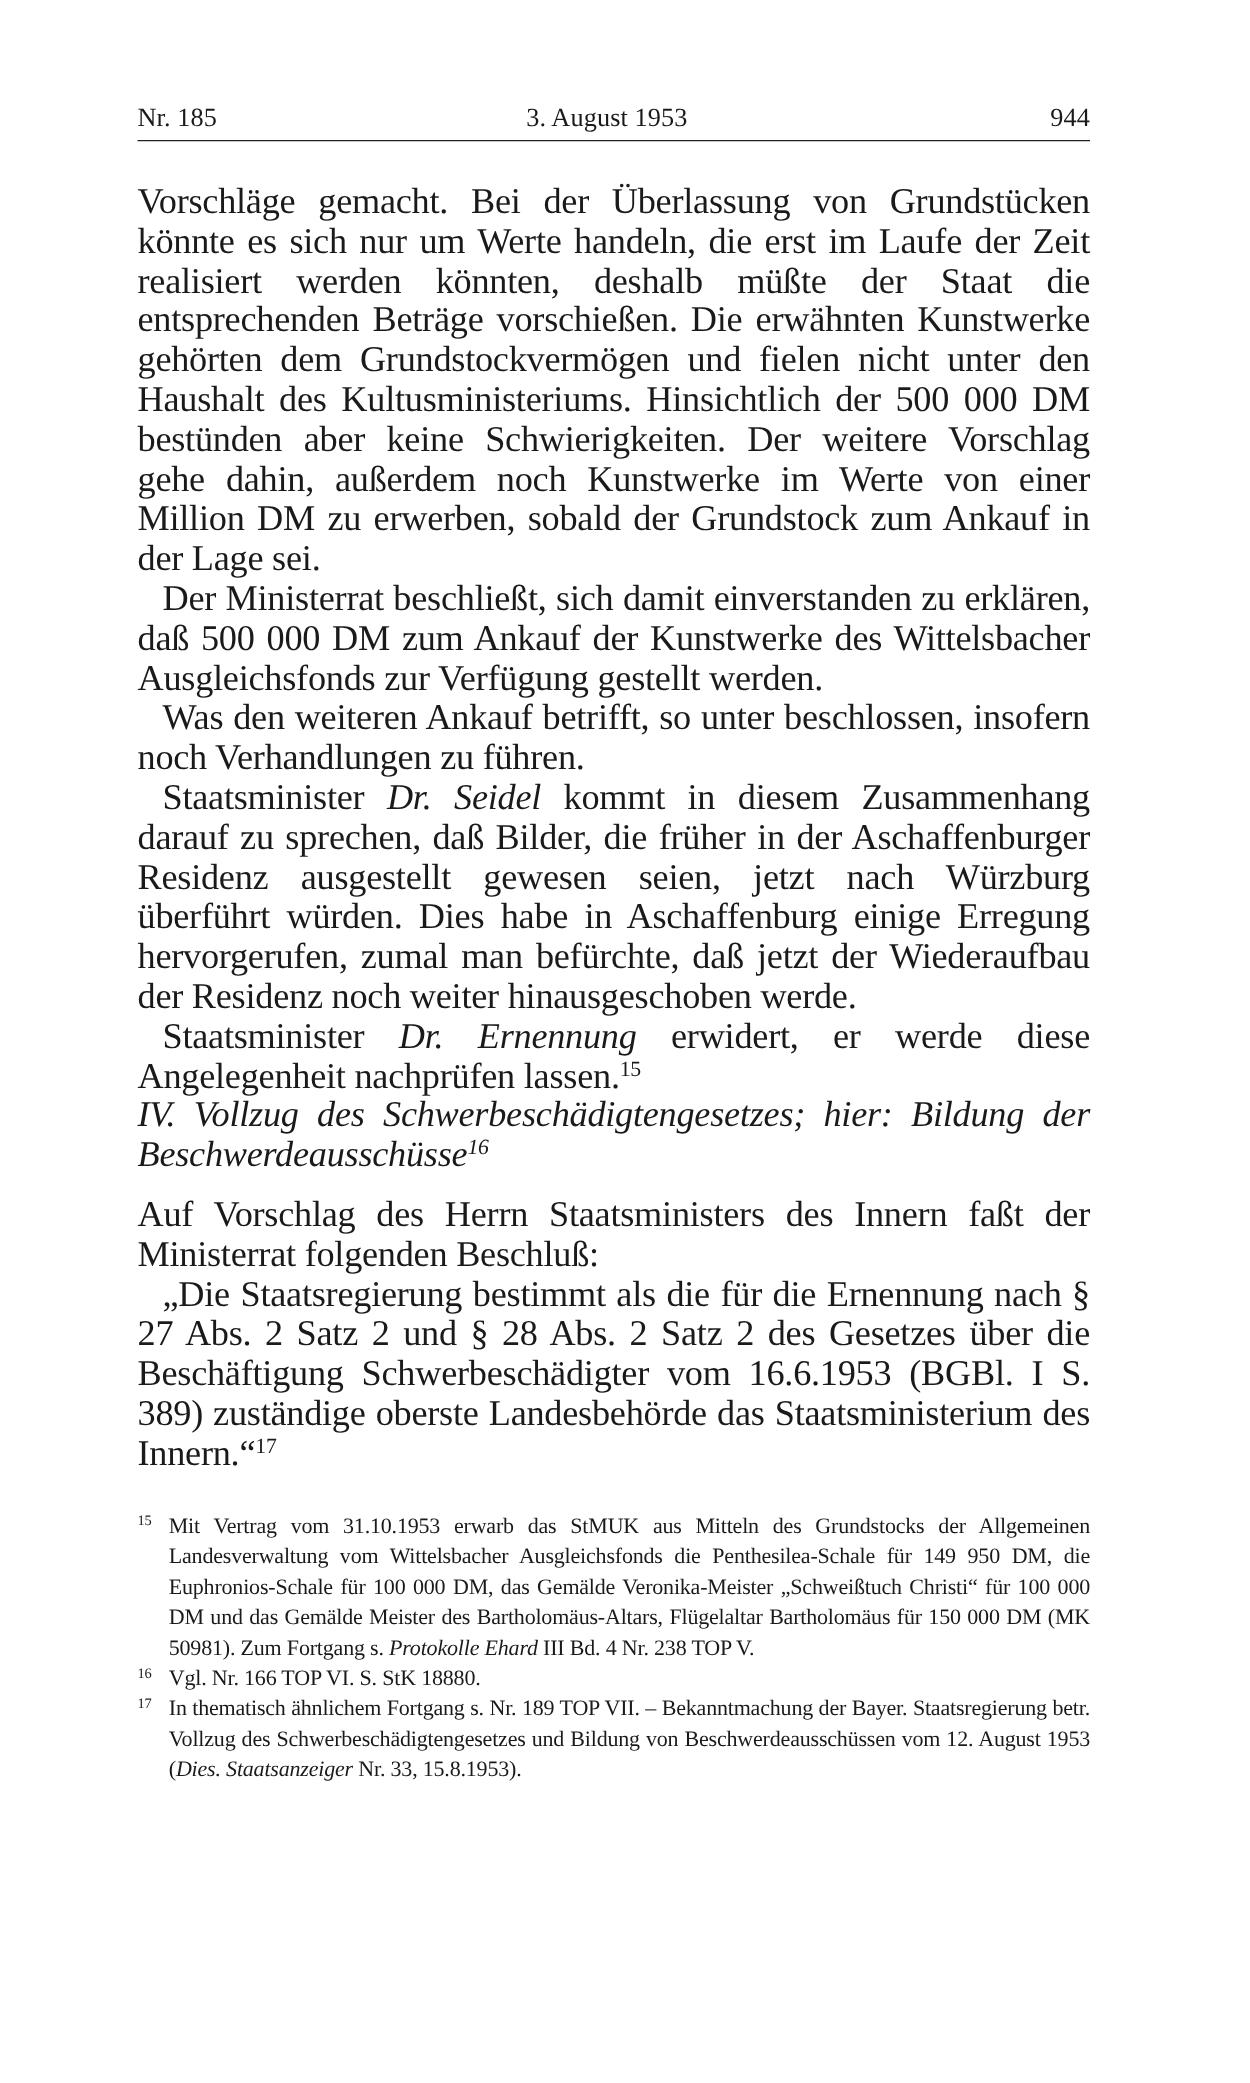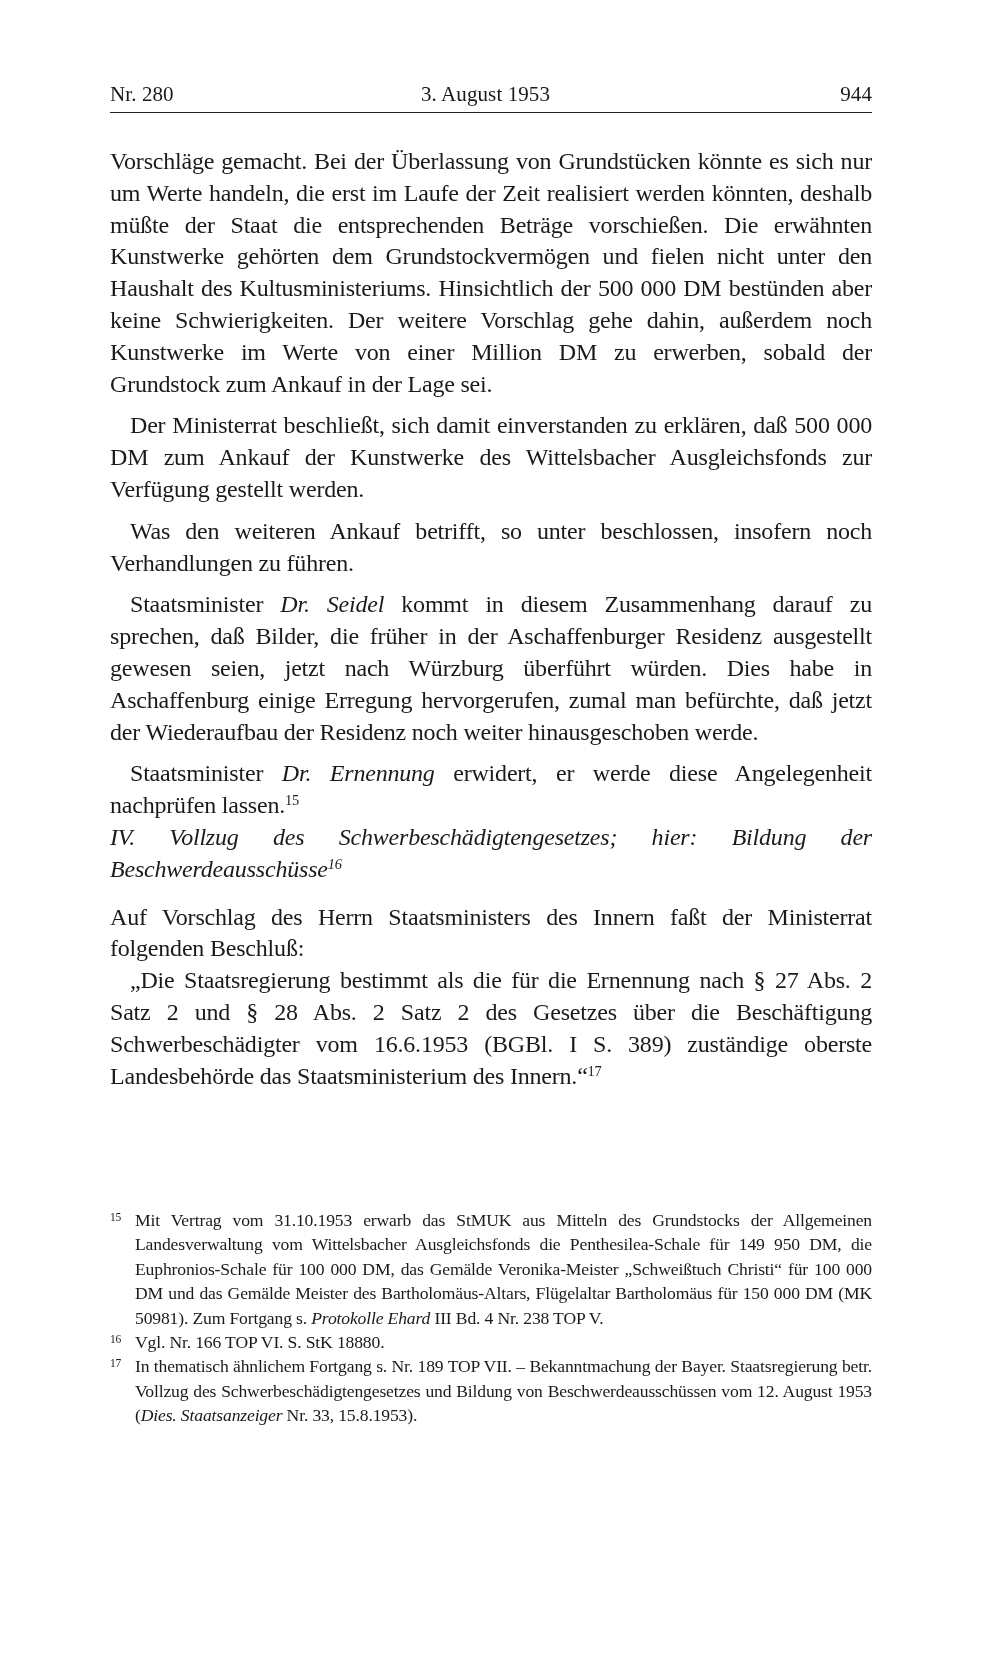--- a/index.html
+++ b/index.html
@@ -13,26 +13,26 @@
       position: absolute; top: 82px; left: 0; width: 762px; height: 34px;
       font-size: 21px; letter-spacing: 0.1px;
     }
     .rh-left { position: absolute; left: 0; top: 0; }
     .rh-center { position: absolute; left: 0; right: 11px; top: 0; text-align: center; font-family: Liberation Serif, serif; }
     .rh-right { position: absolute; right: 0; top: 0; }
     .rh-rule { position: absolute; left: 0; right: 0; top: 30px; border-top: 1px solid #222; }
 
     .body-text {
       position: absolute; top: 146px; left: 0; width: 762px;
-      font-size: 24px; line-height: 31.8px; text-align: justify;
+      font-size: 29px; line-height: 31.8px; text-align: justify;
       letter-spacing: -0.2px;
     }
     .body-text p { margin: 0; }
     .body-text p.indent { text-indent: 20px; }
-    .body-text p.gap { margin-top: 10px; }
+    .body-text p.gap { margin-top: 0; }
     .body-text .heading { font-style: italic; }
     .body-text .after-heading { margin-top: 16px; }
     sup { font-size: 0.6em; vertical-align: 0.55em; line-height: 0; }
     em { font-style: italic; }
 
     .footnotes {
       position: absolute; top: 1208px; left: 0; width: 762px;
       font-size: 17.6px; line-height: 24.4px; text-align: justify;
       letter-spacing: -0.15px;
     }
@@ -40,21 +40,21 @@
     .fn .fn-num {
       position: absolute; left: 0; top: -3px; font-size: 11.5px;
     }
   </style>
 </head>
 <body>
 
 <div class="page">
 
   <div class="running-head">
-    <span class="rh-left">Nr. 280</span>
+    <span class="rh-left">Nr. 185</span>
     <span class="rh-center">3. August 1953</span>
     <span class="rh-right">944</span>
     <div class="rh-rule"></div>
   </div>
 
   <div class="body-text">
     <p>Vorschläge gemacht. Bei der Überlassung von Grundstücken könnte es sich nur um Werte handeln, die erst im Laufe der Zeit realisiert werden könnten, deshalb müßte der Staat die entsprechenden Beträge vorschießen. Die erwähnten Kunstwerke gehörten dem Grundstockvermögen und fielen nicht unter den Haushalt des Kultusministeriums. Hinsichtlich der 500 000 DM bestünden aber keine Schwierigkeiten. Der weitere Vorschlag gehe dahin, außerdem noch Kunstwerke im Werte von einer Million DM zu erwerben, sobald der Grundstock zum Ankauf in der Lage sei.</p>
     <p class="indent gap">Der Ministerrat beschließt, sich damit einverstanden zu erklären, daß 500 000 DM zum Ankauf der Kunstwerke des Wittelsbacher Ausgleichsfonds zur Verfügung gestellt werden.</p>
     <p class="indent gap">Was den weiteren Ankauf betrifft, so unter beschlossen, insofern noch Verhandlungen zu führen.</p>
     <p class="indent gap"><span>Staatsminister </span><em>Dr. Seidel</em><span> kommt in diesem Zusammenhang darauf zu sprechen, daß Bilder, die früher in der Aschaffenburger Residenz ausgestellt gewesen seien, jetzt nach Würzburg überführt würden. Dies habe in Aschaffenburg einige Erregung hervorgerufen, zumal man befürchte, daß jetzt der Wiederaufbau der Residenz noch weiter hinausgeschoben werde.</span></p>

